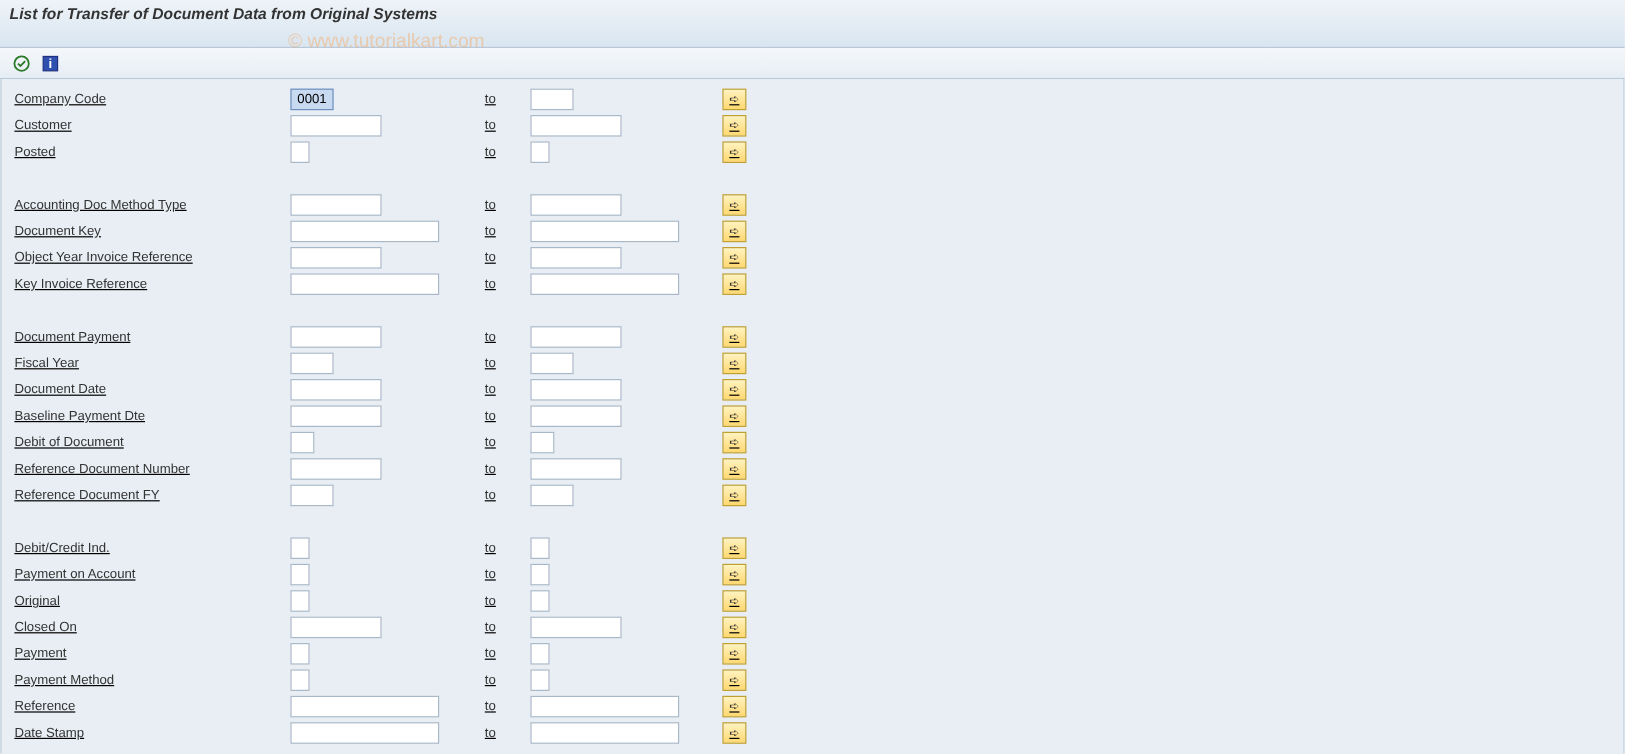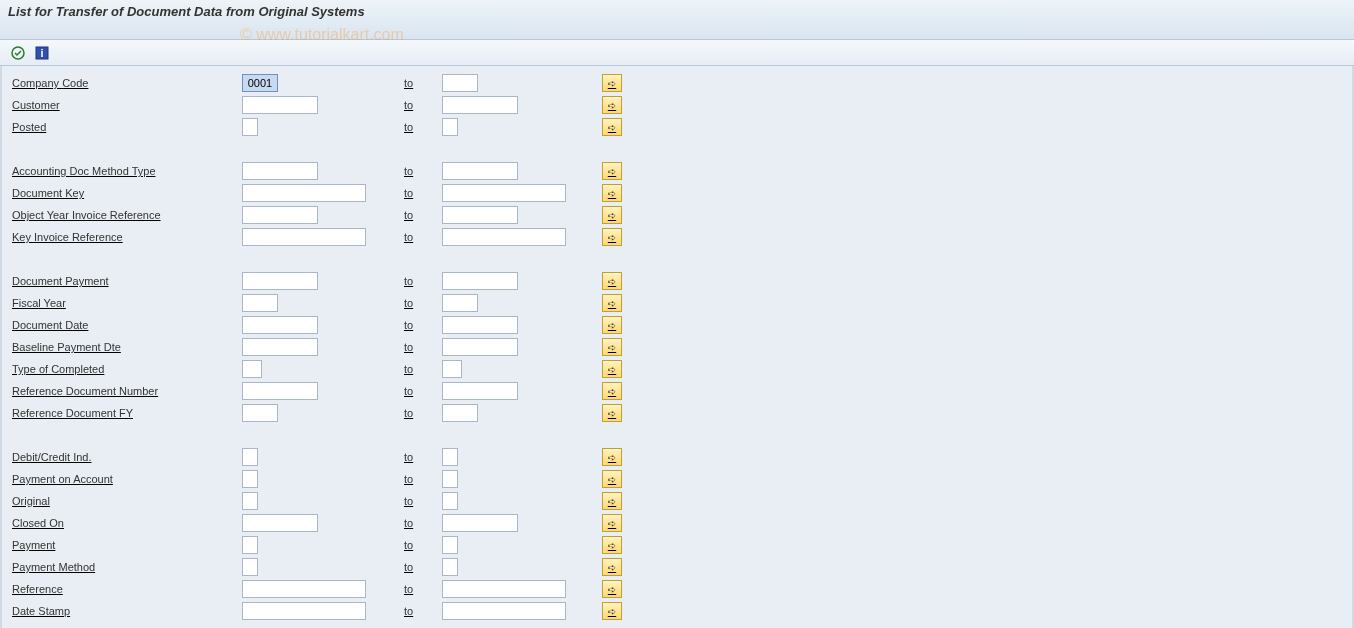--- a/index.html
+++ b/index.html
@@ -253,21 +253,21 @@
       <div class="form-row">
         <div class="form-label">Baseline Payment Dte</div>
         <div class="from-cell"><input class="form-input" style="width: 76px;"></div>
         <div class="to-cell">to</div>
         <div class="to-input-cell"><input class="form-input" style="width: 76px;"></div>
         <div class="multi-btn">
           <span class="arrow-icon">➪</span>
         </div>
       </div>
       <div class="form-row">
-        <div class="form-label">Type of Completed</div>
+        <div class="form-label">Debit of Document</div>
         <div class="from-cell"><input class="form-input" style="width: 20px;"></div>
         <div class="to-cell">to</div>
         <div class="to-input-cell"><input class="form-input" style="width: 20px;"></div>
         <div class="multi-btn">
           <span class="arrow-icon">➪</span>
         </div>
       </div>
       <div class="form-row">
         <div class="form-label">Reference Document Number</div>
         <div class="from-cell"><input class="form-input" style="width: 76px;"></div>

